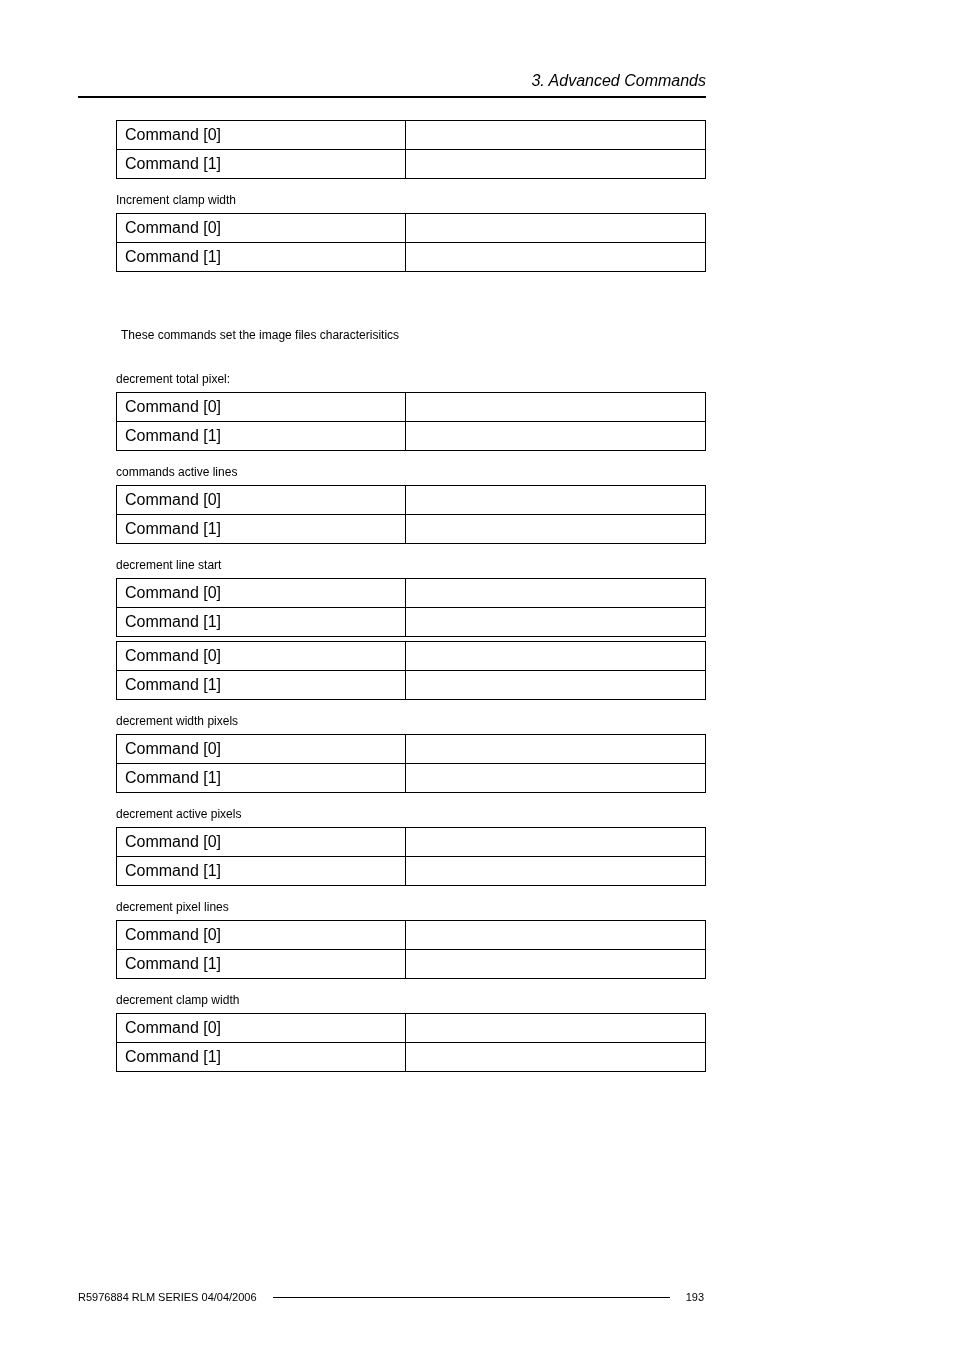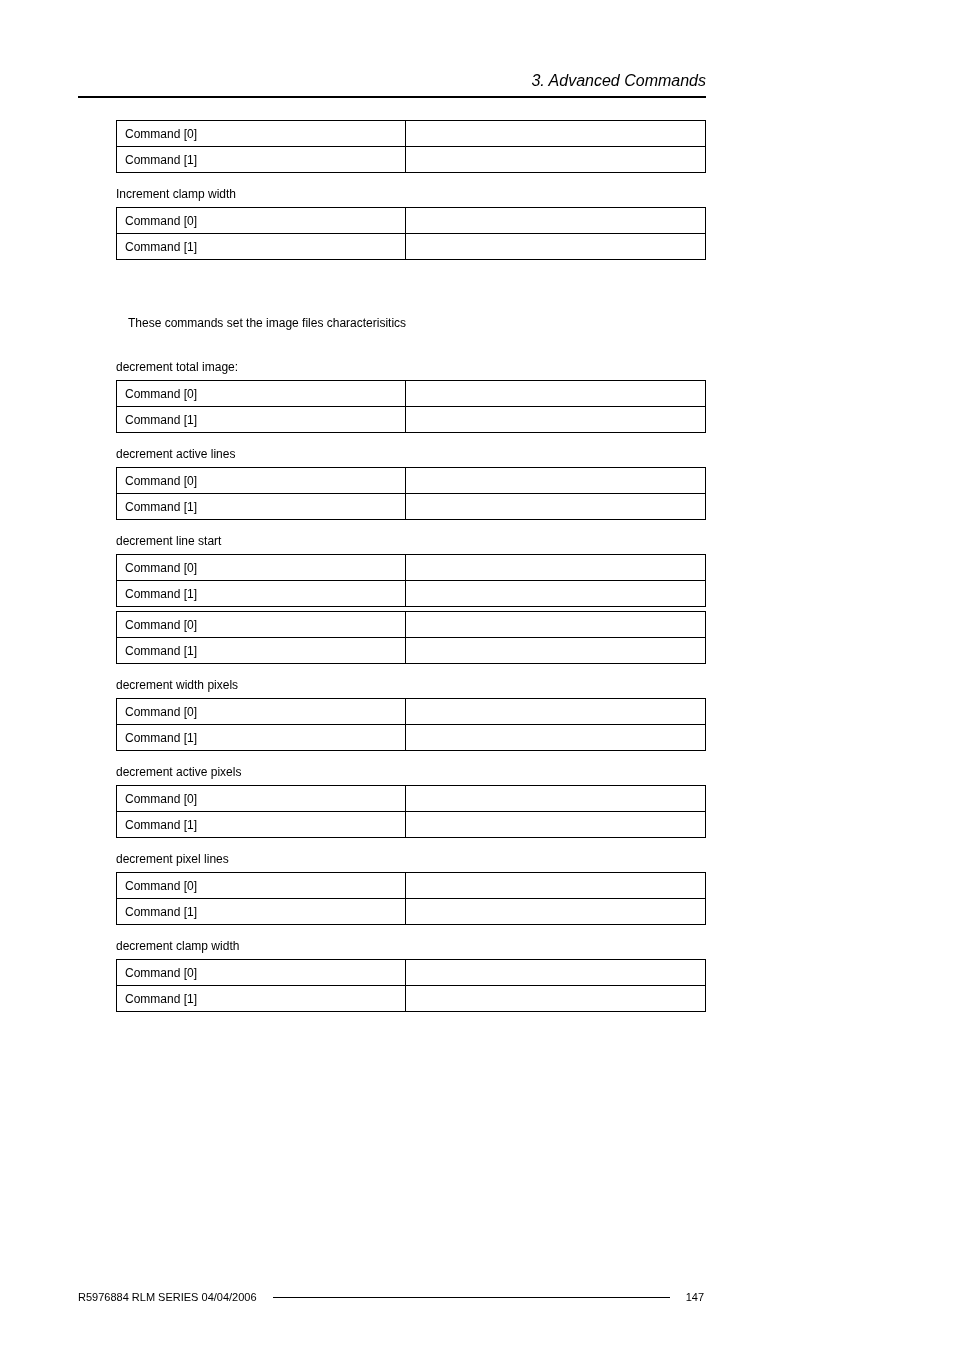--- a/index.html
+++ b/index.html
@@ -2,24 +2,24 @@
 <html><head>
 <meta charset="utf-8">
 <style>
   * { box-sizing: border-box; margin: 0; padding: 0; }
   html, body { width: 954px; height: 1351px; background: #fff; font-family: Arial, Helvetica, sans-serif; color: #000; }
   .page { position: relative; width: 782px; height: 1351px; padding: 72px 76px 0 78px; }
   .header { text-align: right; font-style: italic; font-size: 16px; padding-bottom: 6px; border-bottom: 2px solid #000; margin-bottom: 22px; }
   .content { padding-left: 38px; }
   .caption { font-size: 12px; margin: 14px 0 6px 0; }
   table.cmd { width: 100%; border-collapse: collapse; border: 1.5px solid #000; margin-bottom: 4px; }
-  table.cmd td { border: 1px solid #000; font-size: 12px; padding: 5px 8px; height: 26px; }
+  table.cmd td { border: 1px solid #000; font-size: 16px; padding: 5px 8px; height: 26px; }
   table.cmd td.col1 { width: 49%; }
   table.cmd td.col2 { width: 51%; }
-  .desc { font-size: 12px; margin: 56px 0 30px 12px; }
+  .desc { font-size: 12px; margin: 56px 0 30px 5px; }
   .footer { position: absolute; left: 78px; right: 78px; bottom: 48px; font-size: 11px; display: flex; align-items: center; gap: 16px; }
   .footer-line { flex: 1; height: 1px; background: #000; }
 </style>
 </head>
 <body>
 
 <div class="page">
   <div class="header">
     <span>3.  Advanced Commands</span>
   </div>
@@ -48,35 +48,35 @@
           </tr>
       <tr>
             <td class="col1">Command [1]</td>
             <td class="col2"></td>
           </tr>
     </tbody>
       </table>
 
     <div class="desc">These commands set the image files characterisitics</div>
 
-    <div class="caption">decrement total image:</div>
+    <div class="caption">decrement total pixel:</div>
     <table class="cmd">
       <tbody>
           <tr>
             <td class="col1">Command [0]</td>
             <td class="col2"></td>
           </tr>
       <tr>
             <td class="col1">Command [1]</td>
             <td class="col2"></td>
           </tr>
     </tbody>
       </table>
 
-    <div class="caption">decrement active lines</div>
+    <div class="caption">commands active lines</div>
     <table class="cmd">
       <tbody>
           <tr>
             <td class="col1">Command [0]</td>
             <td class="col2"></td>
           </tr>
       <tr>
             <td class="col1">Command [1]</td>
             <td class="col2"></td>
           </tr>
@@ -164,15 +164,15 @@
             <td class="col2"></td>
           </tr>
     </tbody>
       </table>
 
   </div>
 
   <div class="footer">
     <span>R5976884  RLM SERIES  04/04/2006</span>
     <div class="footer-line"></div>
-    <span>147</span>
+    <span>193</span>
   </div>
 </div>
 
 </body></html>

